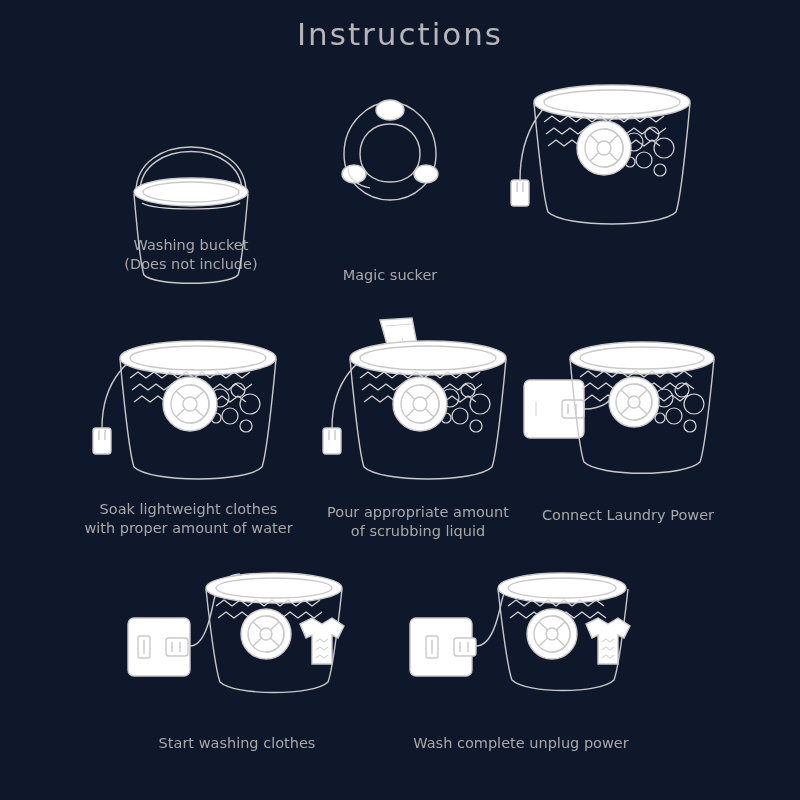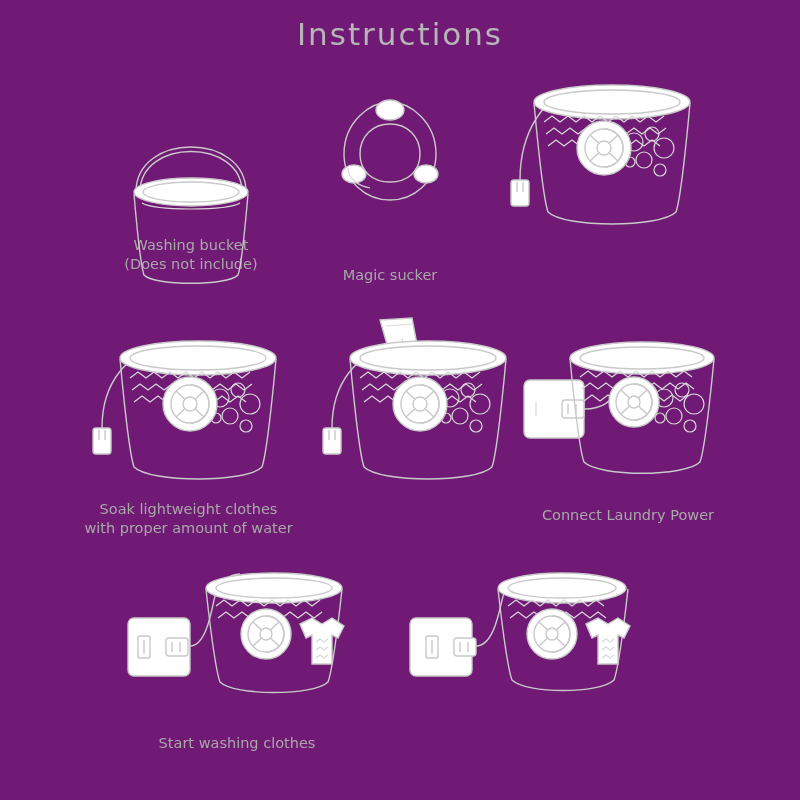--- a/index.html
+++ b/index.html
@@ -12,21 +12,21 @@
     height: 800px;
     font-family: "Liberation Sans", sans-serif;
     color: #9b9b9b;
     overflow: hidden;
     position: relative;
   }
   .page {
     position: relative;
     width: 800px;
     height: 800px;
-    background: #701a75;
+    background: #0f172a;
   }
   .title {
     position: absolute;
     top: 16px;
     left: 0;
     width: 800px;
     text-align: center;
     font-size: 31px;
     letter-spacing: 2px;
     color: #b6b6b6;
@@ -186,20 +186,22 @@
             <circle cx="164" cy="116" r="8"></circle>
           <circle cx="180" cy="126" r="6"></circle>
             <circle cx="150" cy="118" r="5"></circle>
         </g>
         <circle class="ln fillw" cx="124" cy="104" r="27"></circle>
         <circle class="ln" cx="124" cy="104" r="19"></circle>
         <path class="ln" d="M124 85 a19 19 0 0 1 0 38 M110 91 l28 26 M110 117 l28 -26"></path>
         <circle class="ln fillw" cx="124" cy="104" r="7"></circle>
       </svg>
     </div>
+    <div class="caption left" style="margin-top:8px; padding-left:14px;">Pour appropriate amount
+of scrubbing liquid</div>
   </div>
 
   <div class="step" style="left:518px; top:330px; width:220px;">
     <div class="art">
       <svg width="220" height="160" viewBox="0 0 220 160">
 
         <rect class="ln fillw" x="6" y="50" width="60" height="58" rx="6"></rect>
         <rect class="ln fillw" x="44" y="70" width="22" height="18" rx="3"></rect>
         <path class="ln" d="M50 74 L50 84 M58 74 L58 84"></path>
         <path class="ln-soft" d="M18 72 L18 86"></path>
@@ -291,15 +293,16 @@
         <path class="ln" d="M156 60 a18 18 0 0 1 0 36 M143 66 l26 24 M143 90 l26 -24"></path>
         <circle class="ln fillw" cx="156" cy="78" r="6"></circle>
         <path class="ln fillw" d="M190 68 L202 62 L212 68 L222 62 L234 70 L228 82 L222 79 L222 108 L202 108 L202 79 L196 82 Z"></path>
         <g class="ln-soft">
           <path d="M206 86 l4 -3 l4 3 l4 -3"></path>
           <path d="M206 94 l4 -3 l4 3 l4 -3"></path>
           <path d="M206 102 l4 -3 l4 3 l4 -3"></path>
         </g>
       </svg>
     </div>
+    <div class="caption" style="margin-top:18px;">Wash complete unplug power</div>
   </div>
 
 </div>
 
 </body></html>

